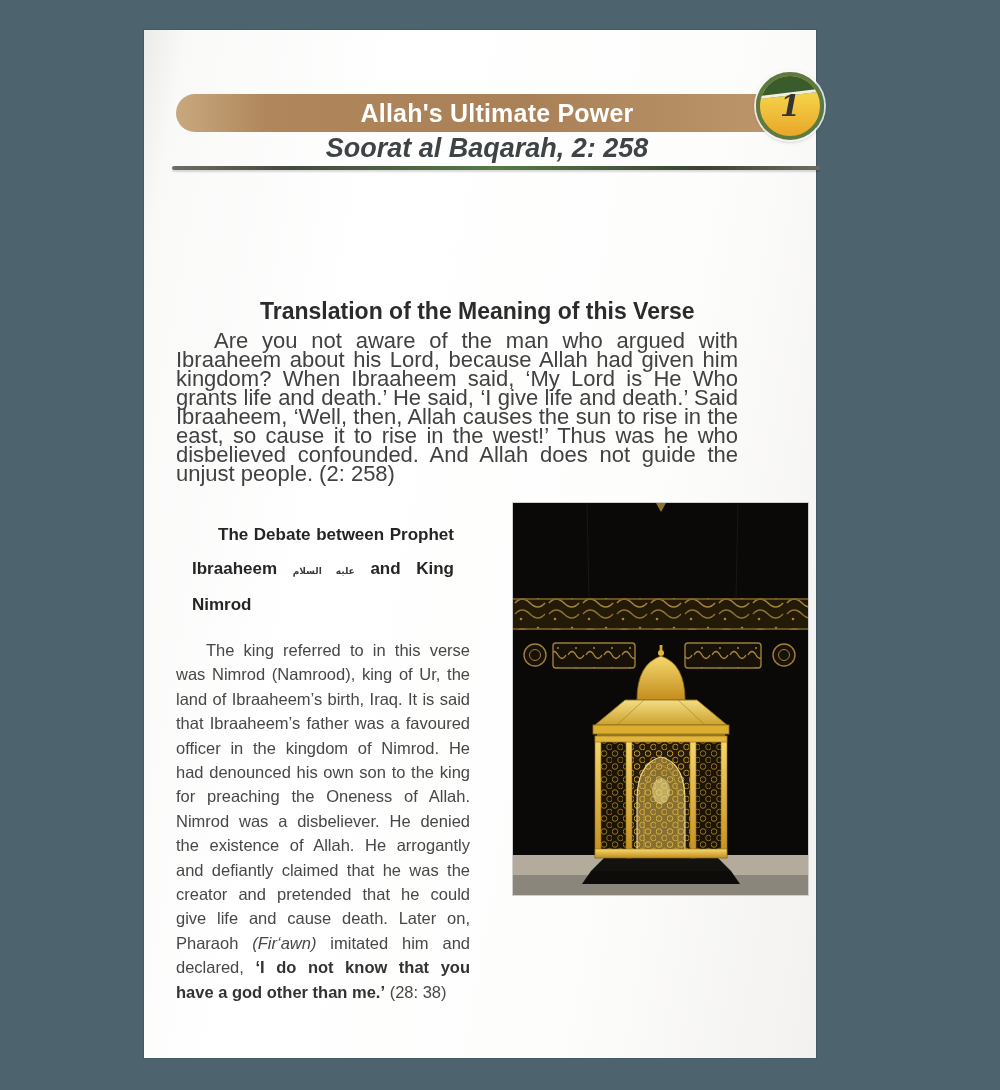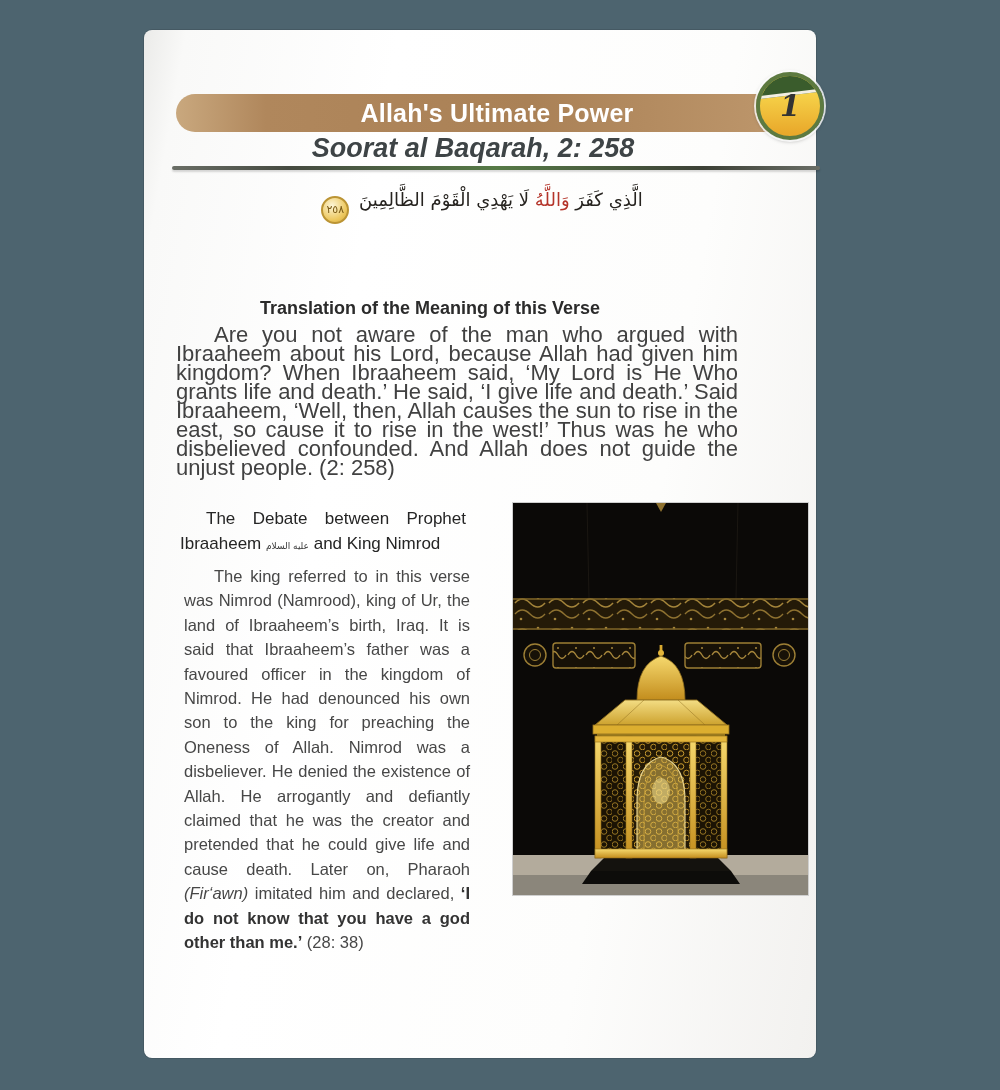--- a/index.html
+++ b/index.html
@@ -4,64 +4,64 @@
 <style>
   html,body{margin:0;padding:0;}
   body{
     width:1000px;height:1090px;position:relative;overflow:hidden;
     background:#4d646f;
     font-family:"Liberation Sans",sans-serif;
   }
   .page{
     position:absolute;left:144px;top:30px;width:672px;height:1028px;
     background:linear-gradient(100deg,#ebebe9 0,#f9f9f8 5%,#ffffff 30%,#fdfdfc 70%,#f2f1ef 100%);
-    border-radius:8px;box-shadow:0 0 0 1px rgba(0,0,0,.10);
+    border-radius:0;box-shadow:0 0 0 1px rgba(0,0,0,.10);
   }
   
   .title-bar{
     position:absolute;left:32px;top:64px;width:642px;height:38px;border-radius:19px;
     background:linear-gradient(90deg,#c9a87e,#b0875c 14%,#aa8156 55%,#bb9469 90%,#c9a87e);
   }
   .title-bar .t{display:block;text-align:center;line-height:38px;color:#ffffff;font-weight:bold;font-size:25px;letter-spacing:.2px;}
   .badge{
     position:absolute;left:612px;top:42px;width:60px;height:60px;border-radius:50%;
     border:4px solid #5d7a40;overflow:hidden;
     background:linear-gradient(180deg,#f7d54b 25%,#e9a92b 95%);
     box-shadow:0 0 0 2px rgba(255,255,255,.8),0 1px 4px rgba(0,0,0,.35);
   }
   .badge-cap{position:absolute;top:-16px;left:-8px;width:80px;height:32px;background:#3a5c2c;transform:rotate(-7deg);border-bottom:3px solid #f2efe2;}
   .badge-num{position:absolute;left:0;right:0;top:13px;text-align:center;font-family:"DejaVu Serif",serif;font-style:italic;font-weight:bold;font-size:29px;color:#333333;}
-  .subtitle{position:absolute;left:3px;top:103px;width:652px;text-align:center;font-size:27px;font-weight:bold;font-style:italic;color:#3e4446;}
+  .subtitle{position:absolute;left:17px;top:103px;width:652px;text-align:center;font-size:27px;font-weight:bold;font-style:italic;color:#3e4446;}
   .divider{
     position:absolute;left:28px;top:136px;width:648px;height:4px;border-radius:2px;
     background:linear-gradient(90deg,#6a6e66,#454a40 18%,#567a46 50%,#3c4036 82%,#6a6e66);
     box-shadow:0 2px 2px rgba(0,0,0,.15);
   }
   
   .verse{
     position:absolute;left:30px;right:30px;top:152px;text-align:center;direction:rtl;
     font-family:"DejaVu Sans",sans-serif;font-size:18px;line-height:35px;color:#26231f;
   }
   .seg-r{color:#b4342a;}
   .seg-m{
     display:inline-flex;align-items:center;justify-content:center;
     width:24px;height:24px;border-radius:50%;border:2px solid #bb9434;
     background:radial-gradient(circle at 38% 32%,#fdf5d7,#ecc75e 65%,#d2a737);
     color:#7a5a15;font-size:11px;line-height:1;vertical-align:-7px;margin:0 4px;
   }
   
   .translation{position:absolute;left:32px;top:268px;width:592px;}
-  .t-head{margin-left:84px;font-weight:bold;font-size:18px;color:#2b2b2b;}
+  .t-head{margin-left:84px;font-weight:bold;font-size:23px;color:#2b2b2b;}
   .t-body{margin:6px 0 0 0;width:562px;text-align:justify;text-indent:38px;font-size:22px;line-height:19px;color:#414141;}
   
   .cols{position:absolute;left:32px;top:472px;width:648px;display:flex;gap:42px;}
   .col-left{width:294px;}
   .col-right{width:297px;}
-  .a-head{font-weight:normal;font-size:17px;line-height:25px;color:#252525;text-align:justify;text-indent:26px;margin:4px;}
-  .a-p{margin:5px 0 0 8px;text-align:justify;text-indent:30px;font-size:16.5px;line-height:24.4px;color:#474747;}
+  .a-head{font-weight:bold;font-size:17px;line-height:34px;color:#252525;text-align:justify;text-indent:26px;margin:16px;}
+  .a-p{margin:5px 0 0 0;text-align:justify;text-indent:30px;font-size:16.5px;line-height:24.4px;color:#474747;}
   .seg-b{font-weight:bold;color:#333;}
   .seg-i{font-style:italic;}
   .seg-a{font-family:"DejaVu Sans",sans-serif;font-size:9px;color:#3a3a3a;}
   .photo{display:block;width:295px;height:392px;border:1px solid #cfcfcf;background:#000;}
   .cont{margin-top:17px;text-indent:0;}
 </style>
 </head>
 <body>
 
 <div class="page">
@@ -70,21 +70,20 @@
     <span class="t">Allah's Ultimate Power</span>
   </div>
   <div class="badge">
     <div class="badge-cap"></div>
     <span class="badge-num">1</span>
   </div>
   <div class="subtitle">Soorat al Baqarah, 2: 258</div>
   <div class="divider"></div>
 
   <div class="verse">
-    <div class="verse-line"><span>الَّذِي كَفَرَ </span><span class="seg-r">وَاللَّهُ</span><span> لَا يَهْدِي الْقَوْمَ الظَّالِمِينَ </span><span class="seg-m">٢٥٨</span></div>
   </div>
 
   <div class="translation">
     <div class="t-head">Translation of the Meaning of this Verse</div>
     <p class="t-body">Are you not aware of the man who argued with Ibraaheem about his Lord, because Allah had given him kingdom? When Ibraaheem said, ‘My Lord is He Who grants life and death.’ He said, ‘I give life and death.’ Said Ibraaheem, ‘Well, then, Allah causes the sun to rise in the east, so cause it to rise in the west!’ Thus was he who disbelieved confounded. And Allah does not guide the unjust people. (2: 258)</p>
   </div>
 
   <div class="cols">
     <div class="col-left">
       <p class="a-head"><span>The Debate between Prophet Ibraaheem </span><span class="seg-a">عليه السلام</span><span> and King Nimrod</span></p>

